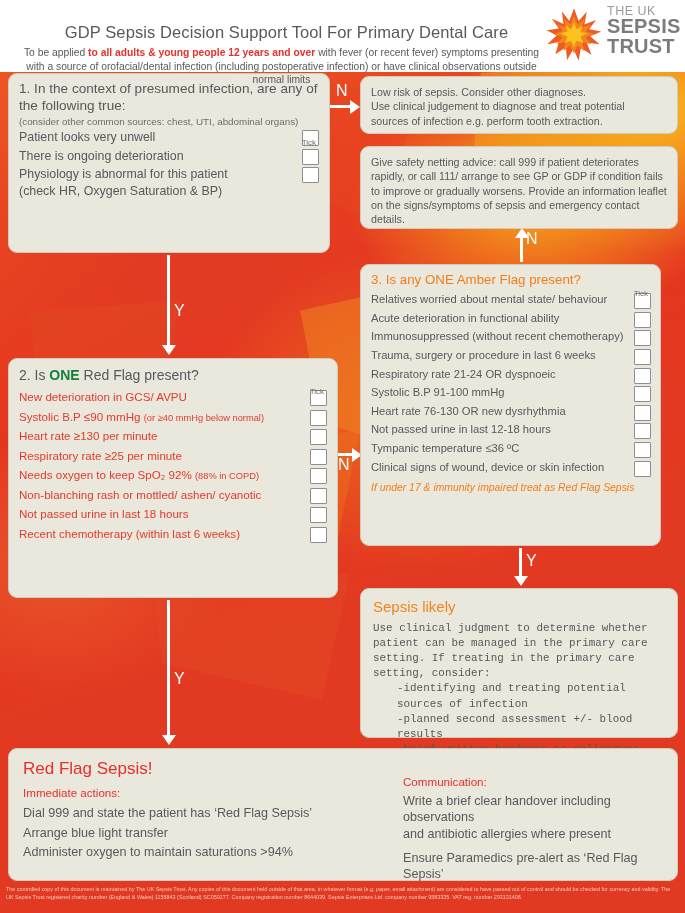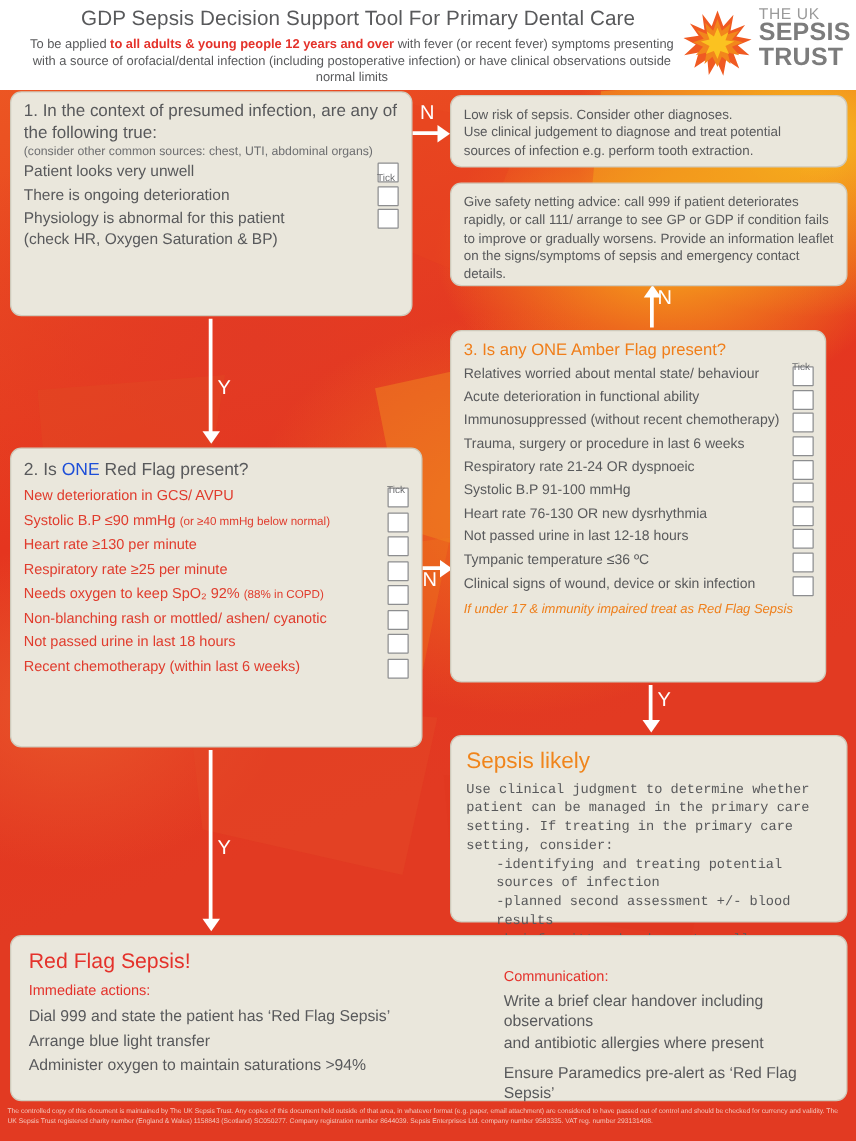--- a/index.html
+++ b/index.html
@@ -49,21 +49,21 @@
     background: #ffffff; z-index: 5;
     padding: 4px 10px 0 10px;
   }
   .header-title {
     text-align: center;
     font-size: 16.5px;
     color: #58595b;
     letter-spacing: .1px;
     padding-left: 8px;
     padding-right: 120px;
-    margin-top: 2px;
+    margin-top: 19px;
   }
   .header-sub {
     font-size: 10.3px;
     color: #58595b;
     text-align: center;
     line-height: 1.32;
     padding: 4px 128px 0 6px;
   }
   .hl { color: #e4322b; font-weight: bold; }
 
@@ -125,35 +125,35 @@
   
   #boxNet { left: 360px; top: 146px; width: 318px; height: 83px; padding: 8px 10px; }
 
   
   #box2 { left: 8px; top: 358px; width: 330px; height: 240px; padding: 8px 10px 6px 10px; }
   #box2 .card-title { font-size: 14px; margin-bottom: 6px; }
   #box2 .row-text { color: #e03c2d; font-size: 11.6px; }
   #box2 .row { margin-top: 3.5px; }
   #box2 .tick-label { top: 28px; }
   .sub { font-size: 9.3px; color: #e03c2d; }
-  .strong-red { color: #1d4ed8; font-weight: normal; }
+  .strong-red { color: #15803d; font-weight: bold; }
 
   
   #box3 { left: 360px; top: 264px; width: 301px; height: 282px; padding: 7px 9px 5px 10px; }
   #box3 .card-title { color: #f07e1a; font-size: 13.3px; margin-bottom: 5px; }
   #box3 .row { margin-top: 2.6px; }
   #box3 .row-text { font-size: 11.2px; }
   #box3 .tick-label { top: 24px; right: 12px; }
   .amber-note {
     font-size: 10.4px; color: #ef7f1b; font-style: italic; margin-top: 5px;
   }
 
   
   #boxSep { left: 360px; top: 588px; width: 318px; height: 150px; padding: 9px 12px; }
-  #boxSep .card-title { color: #f0851c; font-size: 18px; margin-bottom: 5px; }
+  #boxSep .card-title { color: #f0851c; font-size: 15px; margin-bottom: 5px; }
   #boxSep .body-text { font-size: 10.9px; line-height: 1.38; font-family: Liberation Mono, monospace; }
   .indent { padding-left: 24px; }
 
   
   #boxRFS { left: 8px; top: 748px; width: 670px; height: 133px; padding: 10px 14px; }
   .rfs-title { font-size: 17px; color: #e4322b; margin-bottom: 7px; }
   .rfs-sub { font-size: 11.6px; color: #e4322b; margin-bottom: 5px; }
   .rfs-line { font-size: 12.6px; color: #58595b; line-height: 1.55; }
   .rfs-cols { display: flex; gap: 18px; }
   .rfs-left { width: 352px; }

